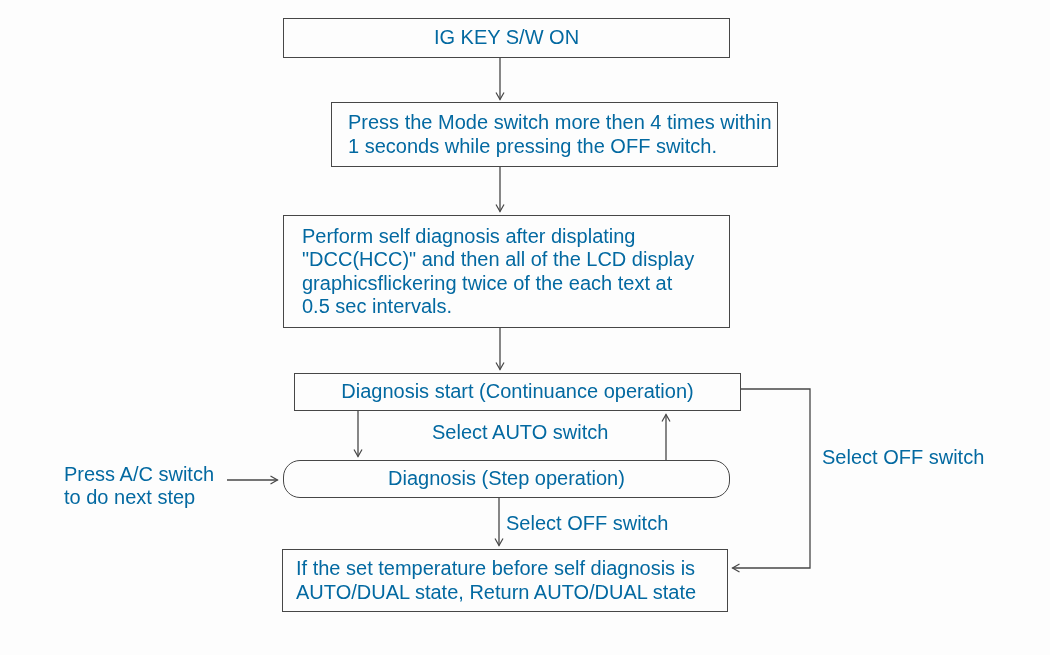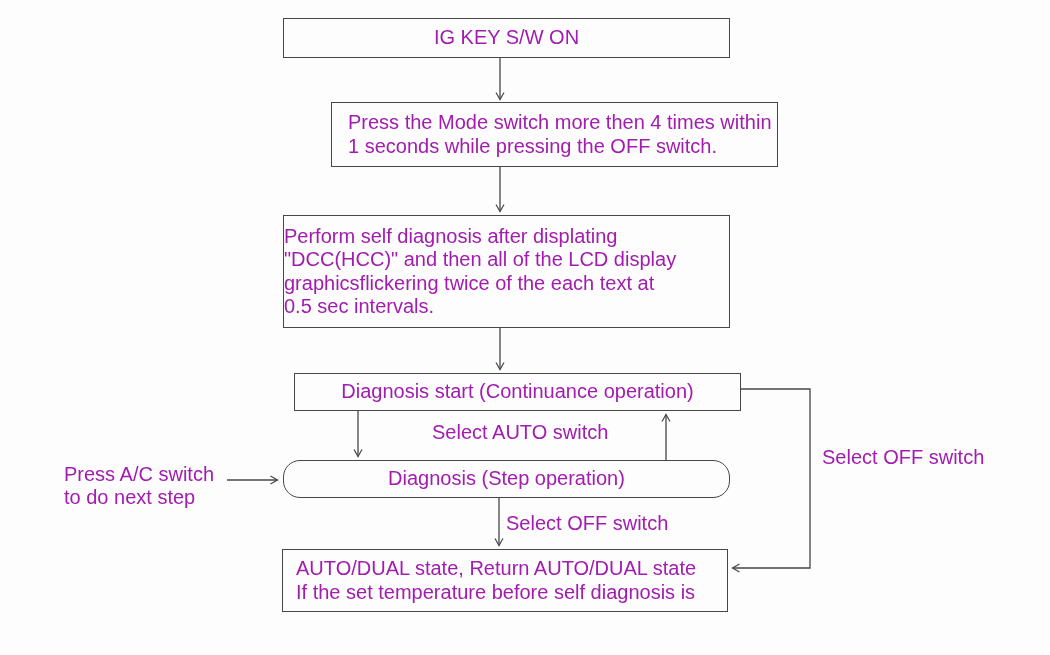--- a/index.html
+++ b/index.html
@@ -6,21 +6,21 @@
     margin: 0;
     padding: 0;
     background: #fdfdfd;
   }
   .stage {
     position: relative;
     width: 1050px;
     height: 655px;
     background: #fdfdfd;
     font-family: "Liberation Sans", sans-serif;
-    color: #a21caf;
+    color: #0369a1;
     font-size: 20px;
     overflow: hidden;
   }
   .connectors {
     position: absolute;
     left: 0;
     top: 0;
     width: 1050px;
     height: 655px;
   }
@@ -42,21 +42,21 @@
     text-align: center;
   }
   .edge-label {
     position: absolute;
     white-space: nowrap;
     line-height: 23px;
   }
   
   #node-ig-key     { left: 283px; top: 18px;  width: 447px; height: 40px; }
   #node-press-mode { left: 283px; top: 102px; width: 447px; height: 65px; padding-left: 16px; margin-left: 48px; }
-  #node-perform    { left: 283px; top: 215px; width: 447px; height: 113px; padding-left: 0; }
+  #node-perform    { left: 283px; top: 215px; width: 447px; height: 113px; padding-left: 18px; }
   #node-diag-start { left: 283px; top: 373px; width: 447px; height: 38px; margin-left: 11px; }
   #node-diag-step  { left: 283px; top: 460px; width: 447px; height: 38px; border-radius: 17px; }
   #node-return     { left: 282px; top: 549px; width: 446px; height: 63px; padding-left: 13px; }
   
   #label-select-auto      { left: 432px; top: 421px; }
   #label-select-off-down  { left: 506px; top: 512px; }
   #label-select-off-loop  { left: 822px; top: 446px; }
   #label-press-ac         { left: 64px;  top: 463px; }
 </style>
 </head>
@@ -100,22 +100,22 @@
 
   <div class="node center" id="node-diag-start">
     <div class="tline">Diagnosis start (Continuance operation)</div>
   </div>
 
   <div class="node center" id="node-diag-step">
     <div class="tline">Diagnosis (Step operation)</div>
   </div>
 
   <div class="node" id="node-return">
+    <div class="tline">If the set temperature before self diagnosis is</div>
     <div class="tline">AUTO/DUAL state, Return AUTO/DUAL state</div>
-    <div class="tline">If the set temperature before self diagnosis is</div>
   </div>
 
   <div class="edge-label" id="label-select-auto">Select AUTO switch</div>
 
   <div class="edge-label" id="label-select-off-down">Select OFF switch</div>
 
   <div class="edge-label" id="label-select-off-loop">Select OFF switch</div>
 
   <div class="edge-label" id="label-press-ac">
     <div>Press A/C switch</div>

